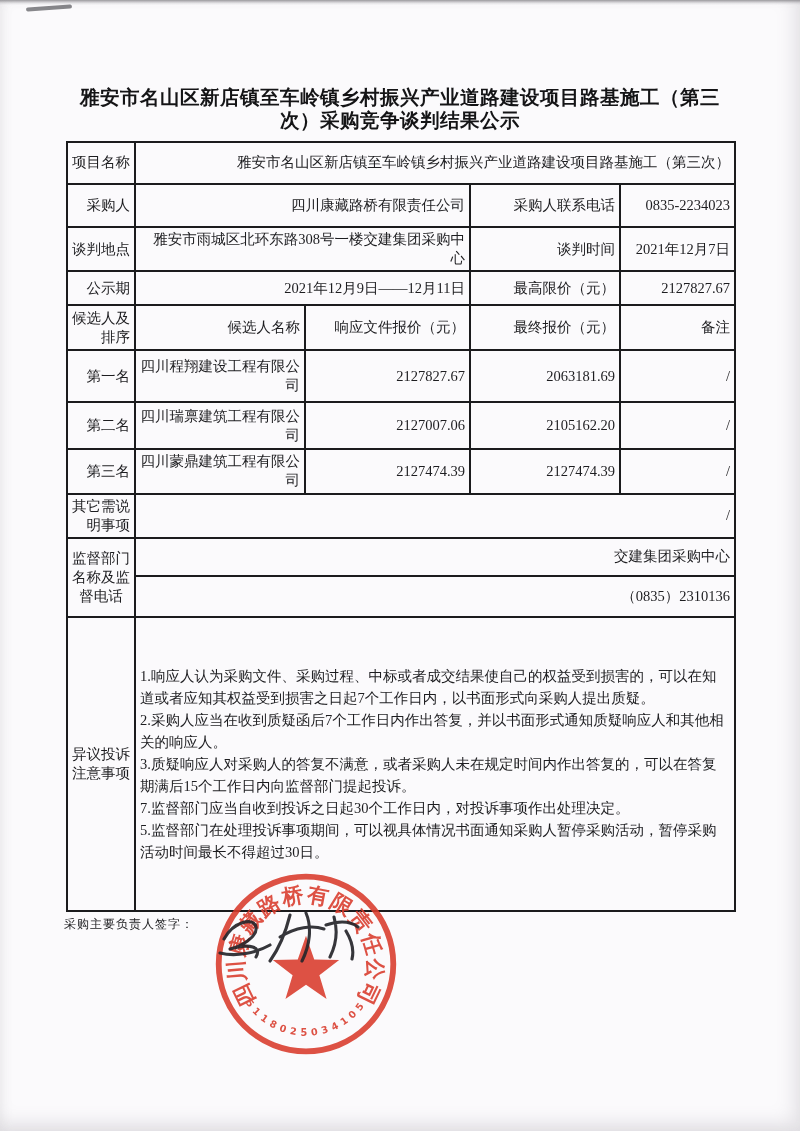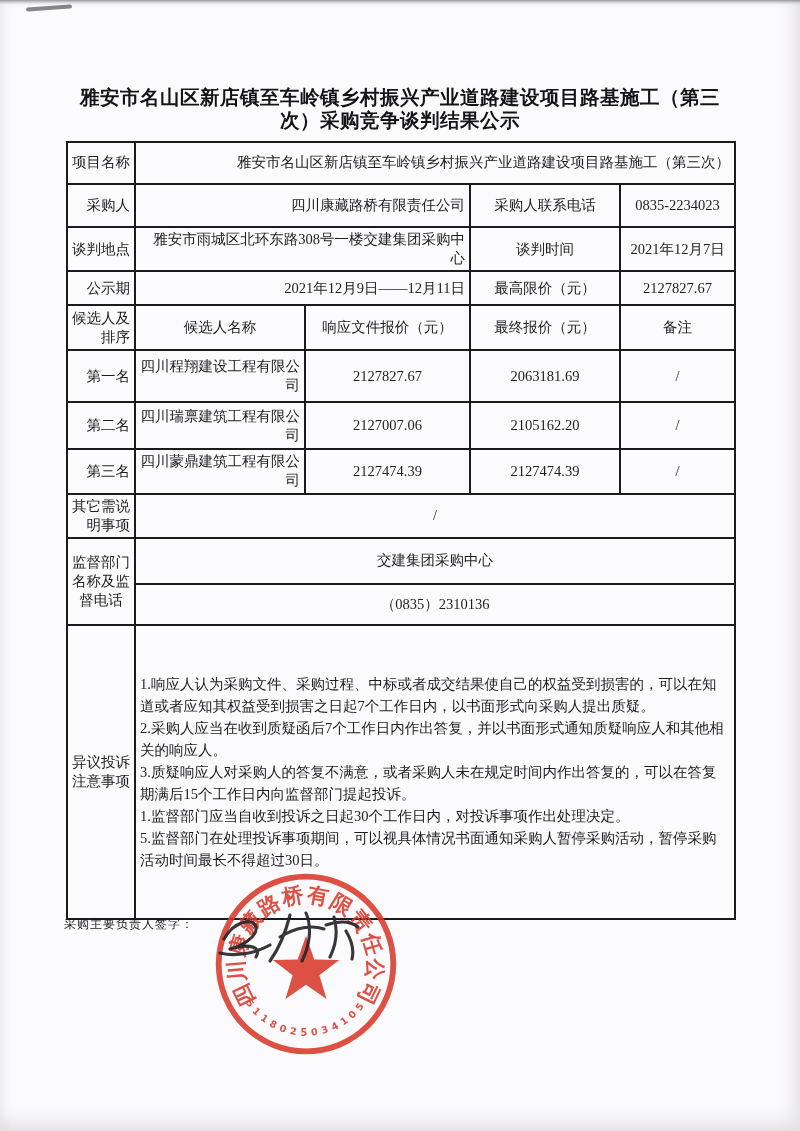--- a/index.html
+++ b/index.html
@@ -48,26 +48,26 @@
     vertical-align: middle;
     overflow: hidden;
   }
   col.c1 { width: 68px; }
   col.c2 { width: 170px; }
   col.c3 { width: 165px; }
   col.c4 { width: 150px; }
   col.c5 { width: 115px; }
   .h42 { height: 42px; } .h43 { height: 43px; } .h44 { height: 44px; }
   .h34 { height: 34px; } .h45 { height: 45px; } .h48 { height: 52px; }
-  .h47 { height: 47px; border-radius: 23px; } .h40 { height: 40px; } .h38 { height: 46px; margin-left: 36px; }
+  .h47 { height: 47px; border-radius: 23px; } .h40 { height: 40px; } .h38 { height: 38px; margin-left: 36px; }
   .h41 { height: 41px; margin-left: 36px; } .h294 { height: 294px; }
   td.lab { text-align: right; padding-left: 3px; padding-right: 2px; }
   td.lab-center { text-align: center; padding-left: 2px; padding-right: 2px; }
   td.val-left { text-align: right; padding-left: 8px; margin-left: 36px; }
-  td.center { text-align: center; }
+  td.center { text-align: right; }
   td.notice-cell { vertical-align: middle; padding: 10px 6px 10px 8px; }
   .notice-line { font-size: 14.5px; line-height: 22px; text-align: left; }
   .sig-row { position: absolute; left: 64px; top: 916px; font-size: 12px; letter-spacing: 1px; color: #19191c; }
   .stamp-wrap { position: absolute; left: 209px; top: 867px; width: 194px; height: 194px; }
   .signature-wrap { position: absolute; left: 206px; top: 897px; width: 180px; height: 80px; }
 </style>
 </head>
 <body>
 
 <div class="scan-edge-top"></div>
@@ -155,21 +155,21 @@
   <tr class="h41">
     <td class="center" colspan="4">（0835）2310136</td>
   </tr>
 
   <tr class="h294">
     <td class="lab">异议投诉注意事项</td>
     <td class="notice-cell" colspan="4">
       <div class="notice-line">1.响应人认为采购文件、采购过程、中标或者成交结果使自己的权益受到损害的，可以在知道或者应知其权益受到损害之日起7个工作日内，以书面形式向采购人提出质疑。</div>
       <div class="notice-line">2.采购人应当在收到质疑函后7个工作日内作出答复，并以书面形式通知质疑响应人和其他相关的响应人。</div>
       <div class="notice-line">3.质疑响应人对采购人的答复不满意，或者采购人未在规定时间内作出答复的，可以在答复期满后15个工作日内向监督部门提起投诉。</div>
-      <div class="notice-line">1.监督部门应当自收到投诉之日起30个工作日内，对投诉事项作出处理决定。</div>
+      <div class="notice-line">7.监督部门应当自收到投诉之日起30个工作日内，对投诉事项作出处理决定。</div>
       <div class="notice-line">5.监督部门在处理投诉事项期间，可以视具体情况书面通知采购人暂停采购活动，暂停采购活动时间最长不得超过30日。</div>
     </td>
   </tr>
 </tbody>
   </table>
 
 <div class="sig-row">采购主要负责人签字：</div>
 
 <div class="stamp-wrap">
   <svg viewBox="0 0 200 200" width="194" height="194">

